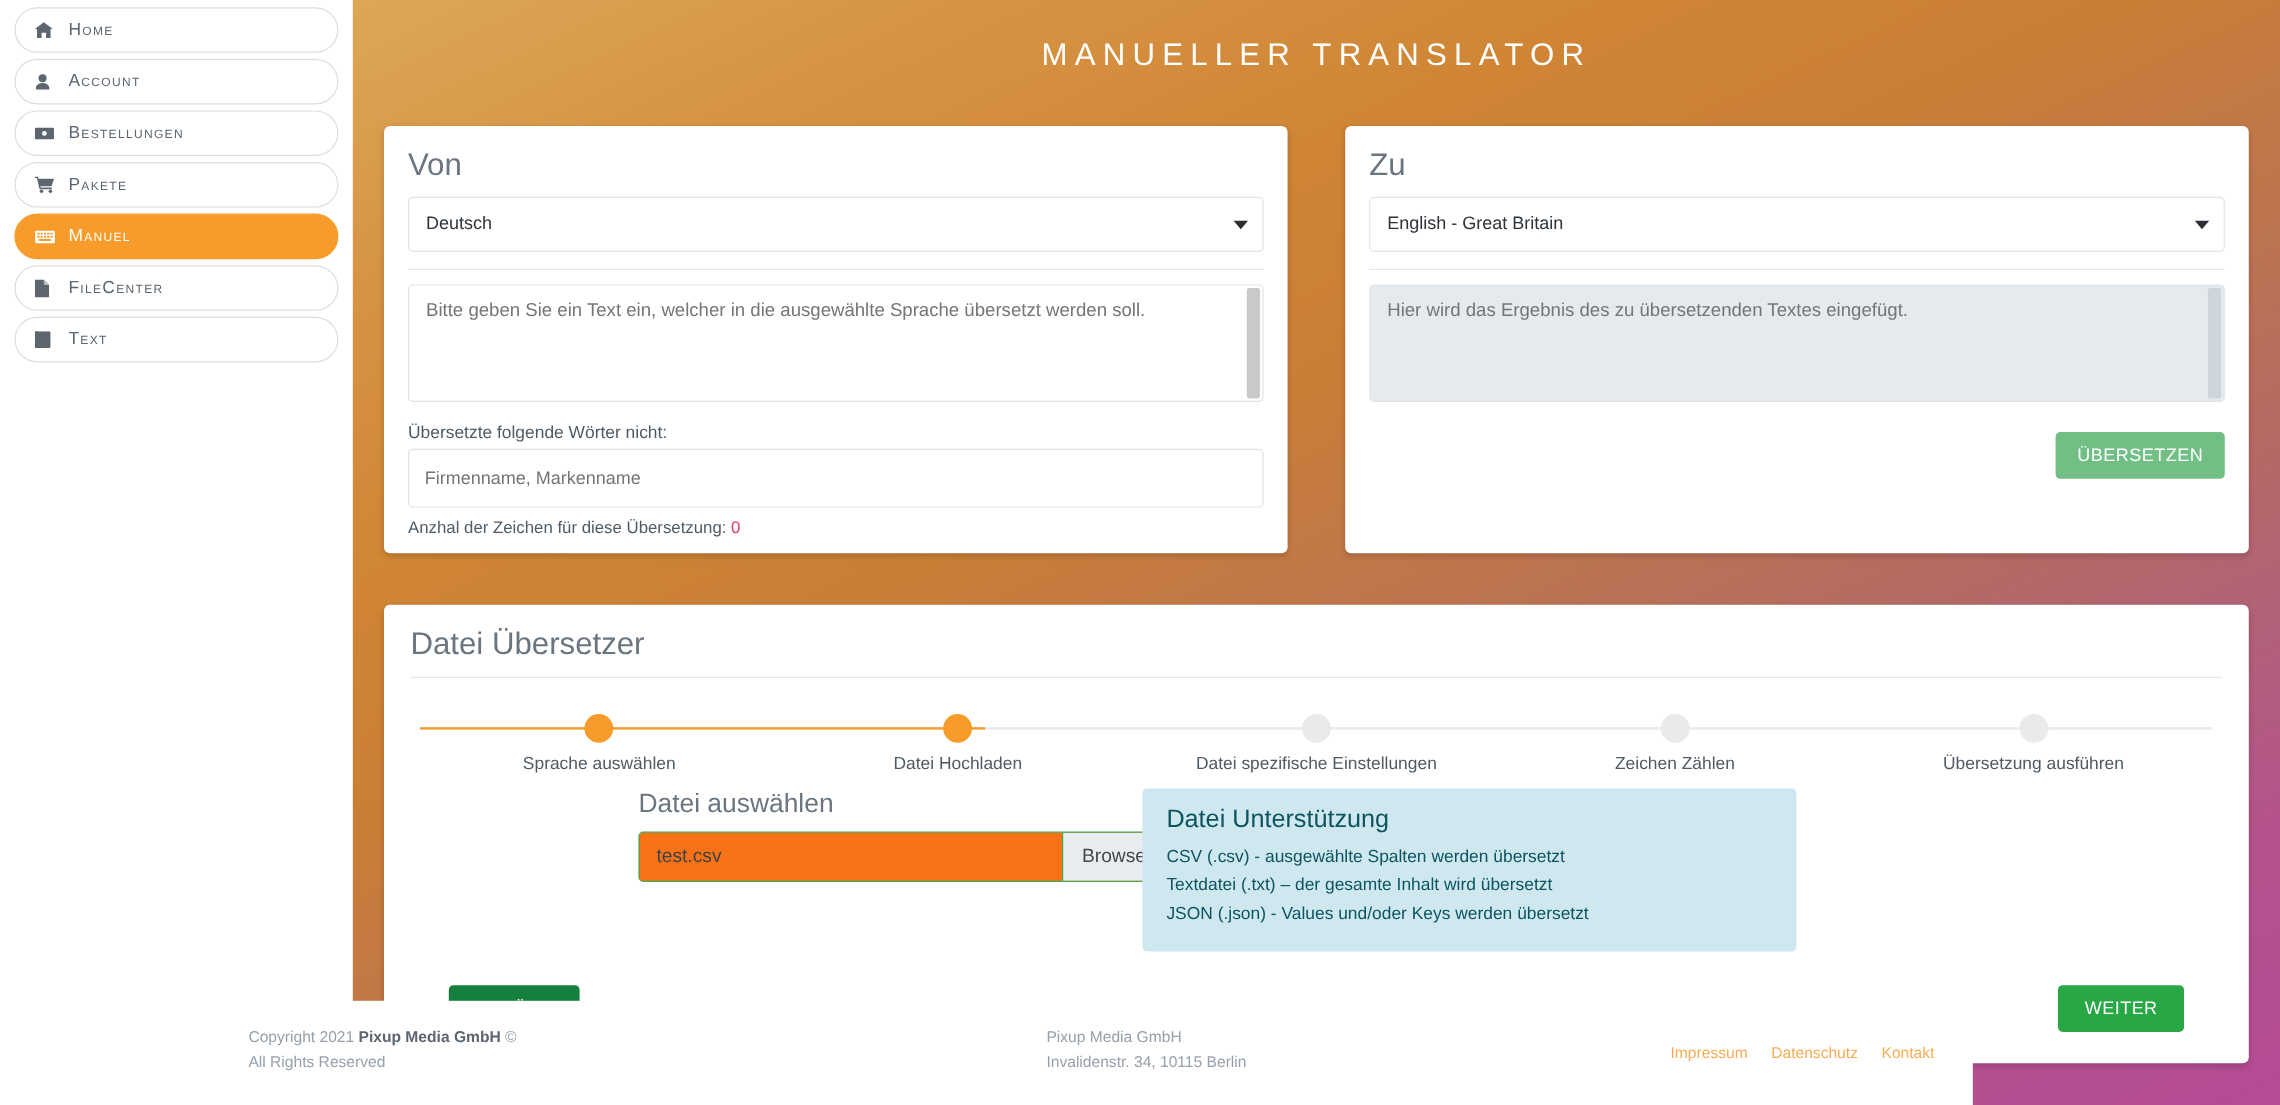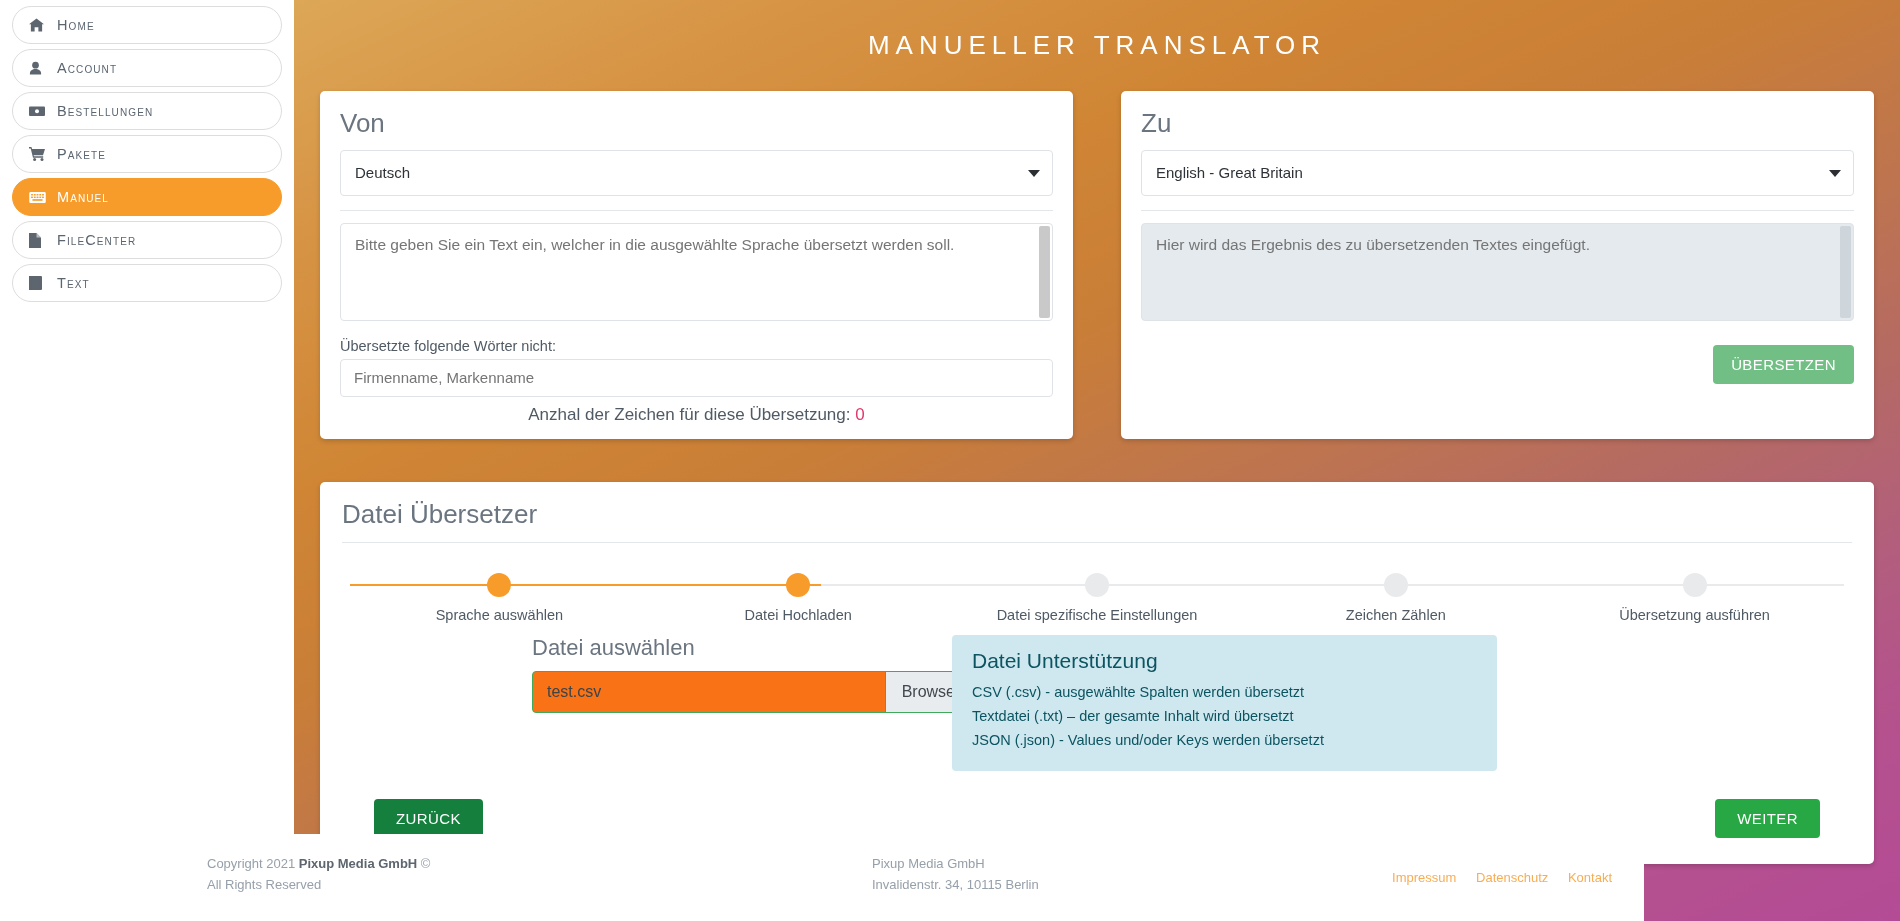--- a/index.html
+++ b/index.html
@@ -77,21 +77,21 @@
     font-size: 26px;
     letter-spacing: 6px;
     font-weight: 400;
     padding-top: 30px;
     text-transform: uppercase;
   }
 
   .row-top {
     display: flex;
     padding: 0 26px;
-    margin-top: 30px;
+    margin-top: 44px;
     gap: 48px;
   }
   .card {
     background: #ffffff;
     border-radius: 5px;
     box-shadow: 0 2px 5px rgba(0,0,0,0.18);
     padding: 18px 20px 14px 20px;
   }
   .card-von { width: 762px; }
   .card-zu  { width: 762px; }
@@ -154,34 +154,33 @@
   }
   .fake-scroll.light { background: #cfd6db; }
 
   .mini-label {
     font-size: 14.5px;
     color: #505a64;
     margin: 13px 0 5px 0;
   }
   .text-input {
     width: 100%;
-    height: 38px;
+    height: 49px;
     border: 1px solid #dfe3e7;
     border-radius: 4px;
     padding: 16px 13px;
     font-size: 15px;
     color: #8d98a3;
     font-family: "Liberation Sans", sans-serif;
     background: #ffffff;
   }
   .count-line {
-    font-size: 17px;
+    font-size: 14px;
     color: #505a64;
     margin-top: 8px;
-    text-align: center;
   }
   .count-line .num { color: #e0396b; }
 
   .btn {
     border: 0;
     border-radius: 4px;
     color: #ffffff;
     font-size: 15px;
     letter-spacing: 0.4px;
     padding: 11px 18px;

